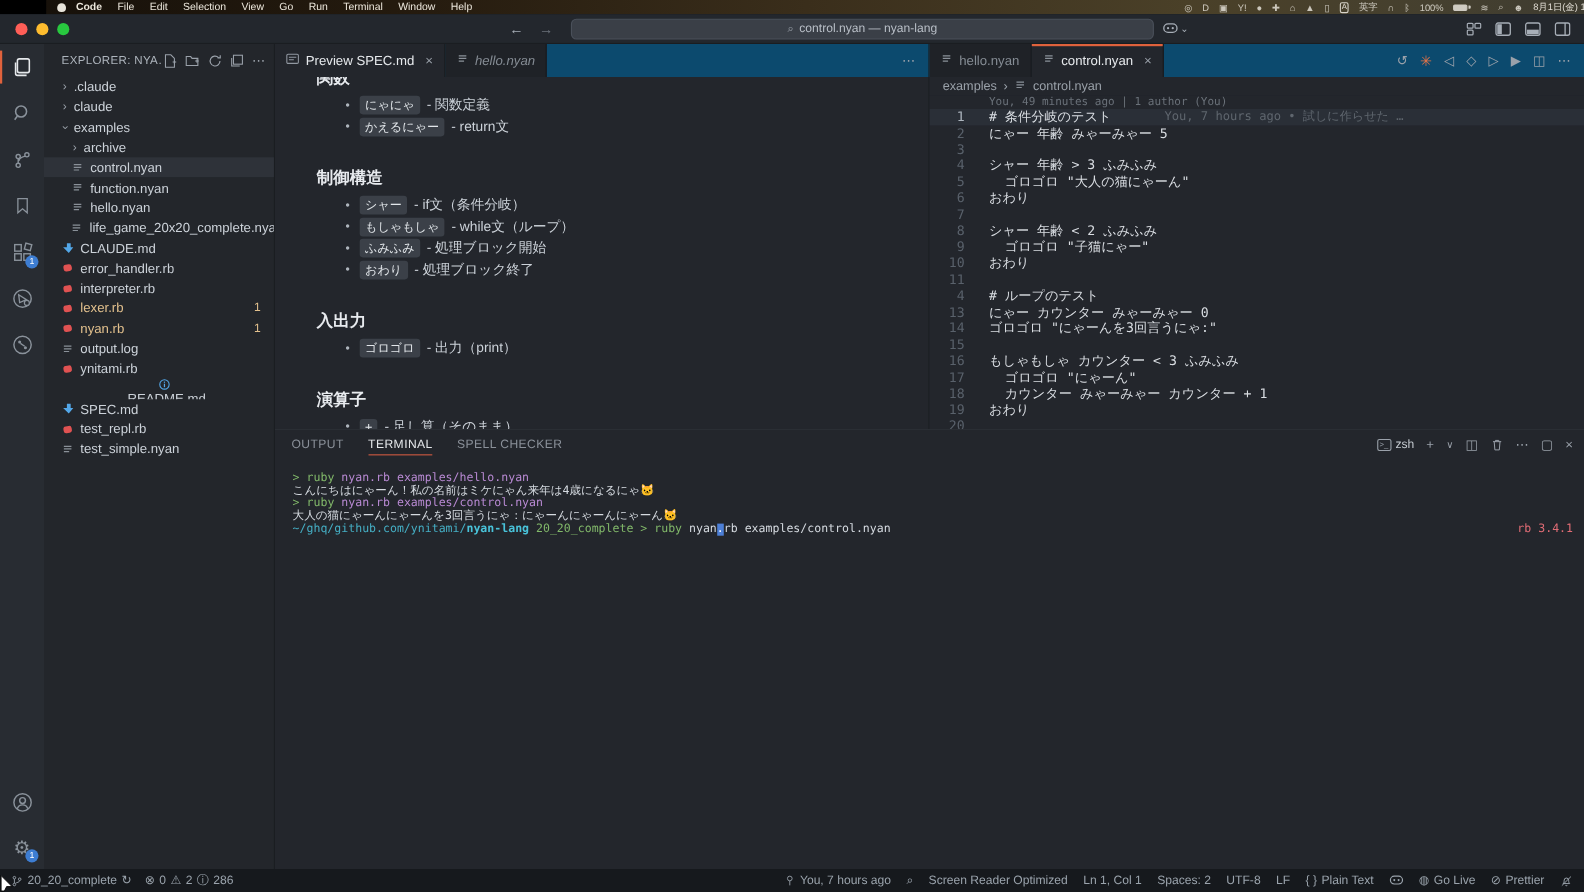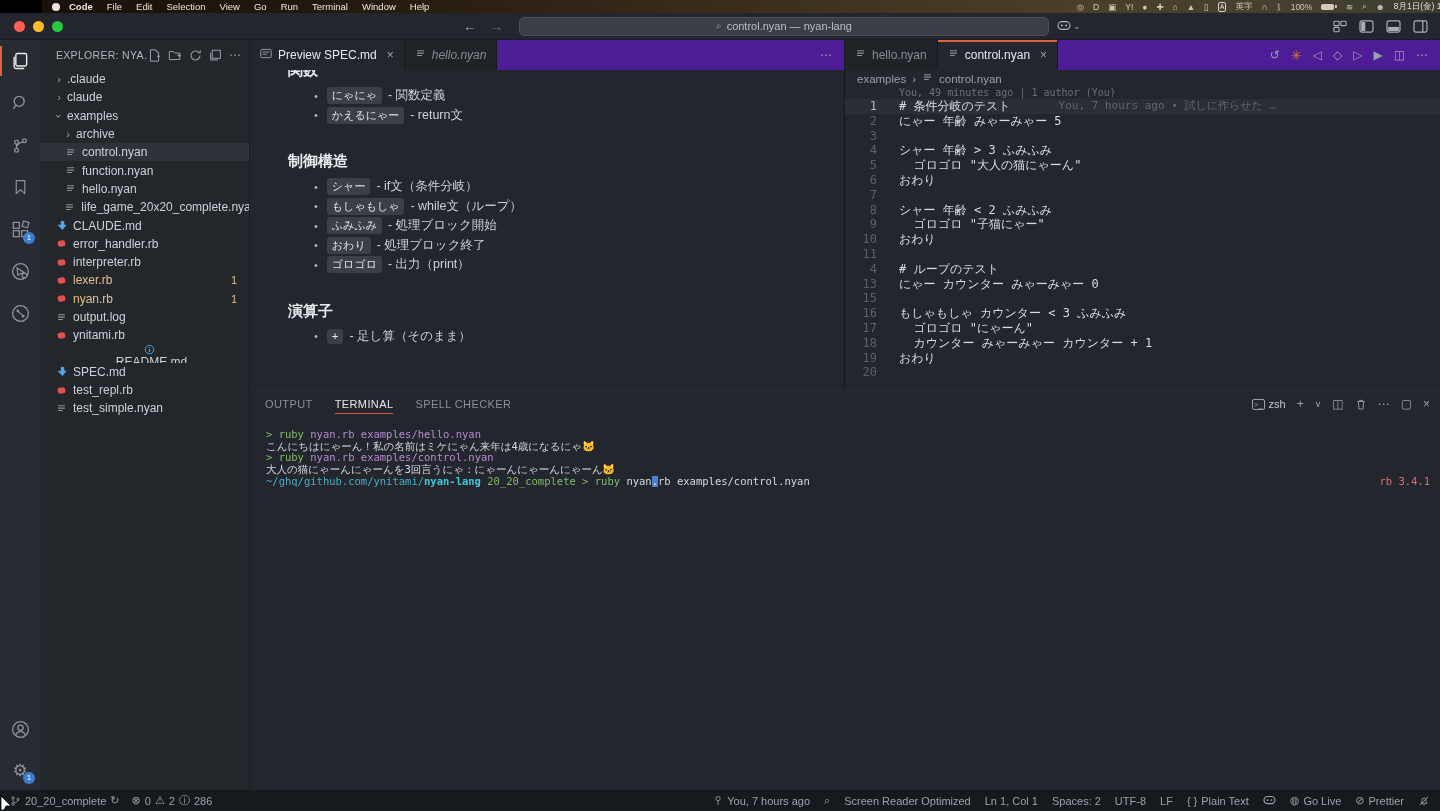--- a/index.html
+++ b/index.html
@@ -65,21 +65,21 @@
   .trow .ficon { width:14px; display:flex; justify-content:center; margin-right:5px; }
   .trow .lbl { white-space:nowrap; overflow:hidden; }
   .trow .lbl.mod { color:#e2c08d; }
   .trow .gitbadge { margin-left:auto; margin-right:12px; color:#e2c08d; font-size:11px; }
 
   
   .editors { position:absolute; top:27px; left:250px; right:0; height:350px; }
   .egroup { position:absolute; top:0; bottom:0; }
   .egroup.gl { left:0; width:595px; border-right:1px solid #17191d; }
   .egroup.gr { left:595px; right:0; }
-  .tabsbar { height:30px; background:#4c1d95; display:flex; align-items:stretch; }
+  .tabsbar { height:30px; background:#0c4a6e; display:flex; align-items:stretch; }
   .tab { display:flex; align-items:center; gap:6px; padding:0 10px; font-size:12px; color:#858c94;
     border-right:1px solid #17191d; background:#1f2227; cursor:pointer; position:relative; white-space:nowrap; }
   .tab.active { background:#23262c; color:#e6e9ec; }
   .tab.active.focus::before { content:""; position:absolute; top:0; left:0; right:0; height:2px; background:#e0623c; }
   .tab .tclose { margin-left:4px; color:#9aa1aa; font-size:12px; }
   .tab.italic .tlabel { font-style:italic; }
   .tab-actions { margin-left:auto; display:flex; align-items:center; gap:11px; padding:0 12px; color:#9aa1aa; font-size:12px; }
   .tab-actions .claude { color:#e07348; font-size:13px; }
 
   .mdpreview { position:absolute; top:30px; left:0; right:0; bottom:0; overflow:hidden; padding:0 0 0 38px; background:#23262c; }
@@ -501,20 +501,21 @@
           <div class="md-li">
             <span class="bullet">•</span>
             <span class="chip mono">ふみふみ</span>
             <span>- 処理ブロック開始</span>
           </div>
           <div class="md-li">
             <span class="bullet">•</span>
             <span class="chip mono">おわり</span>
             <span>- 処理ブロック終了</span>
           </div>
+          <div class="md-h">入出力</div>
           <div class="md-li">
             <span class="bullet">•</span>
             <span class="chip mono">ゴロゴロ</span>
             <span>- 出力（print）</span>
           </div>
           <div class="md-h">演算子</div>
           <div class="md-li">
             <span class="bullet">•</span>
             <span class="chip mono">+</span>
             <span>- 足し算（そのまま）</span>
@@ -566,20 +567,21 @@
           <div class="crow"><span class="ln">4</span><span class="ct">シャー 年齢 &gt; 3 ふみふみ</span></div>
           <div class="crow"><span class="ln">5</span><span class="ct">  ゴロゴロ "大人の猫にゃーん"</span></div>
           <div class="crow"><span class="ln">6</span><span class="ct">おわり</span></div>
           <div class="crow"><span class="ln">7</span><span class="ct"></span></div>
           <div class="crow"><span class="ln">8</span><span class="ct">シャー 年齢 &lt; 2 ふみふみ</span></div>
           <div class="crow"><span class="ln">9</span><span class="ct">  ゴロゴロ "子猫にゃー"</span></div>
           <div class="crow"><span class="ln">10</span><span class="ct">おわり</span></div>
           <div class="crow"><span class="ln">11</span><span class="ct"></span></div>
           <div class="crow"><span class="ln">4</span><span class="ct"># ループのテスト</span></div>
           <div class="crow"><span class="ln">13</span><span class="ct">にゃー カウンター みゃーみゃー 0</span></div>
+          <div class="crow"><span class="ln">14</span><span class="ct">ゴロゴロ "にゃーんを3回言うにゃ:"</span></div>
           <div class="crow"><span class="ln">15</span><span class="ct"></span></div>
           <div class="crow"><span class="ln">16</span><span class="ct">もしゃもしゃ カウンター &lt; 3 ふみふみ</span></div>
           <div class="crow"><span class="ln">17</span><span class="ct">  ゴロゴロ "にゃーん"</span></div>
           <div class="crow"><span class="ln">18</span><span class="ct">  カウンター みゃーみゃー カウンター + 1</span></div>
           <div class="crow"><span class="ln">19</span><span class="ct">おわり</span></div>
           <div class="crow"><span class="ln">20</span><span class="ct"></span></div>
         </div>
     </div>
   </div>
 

